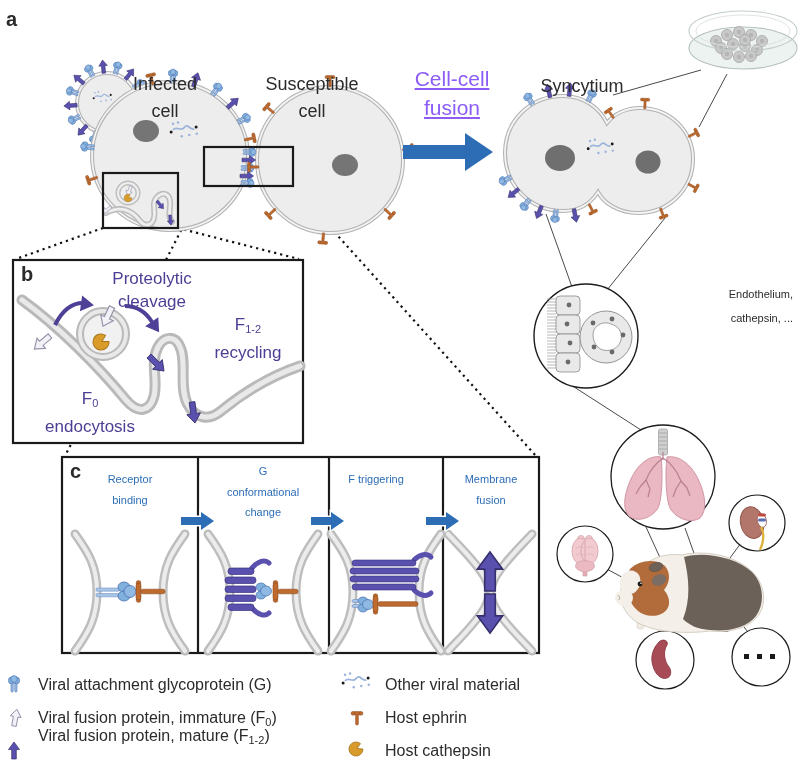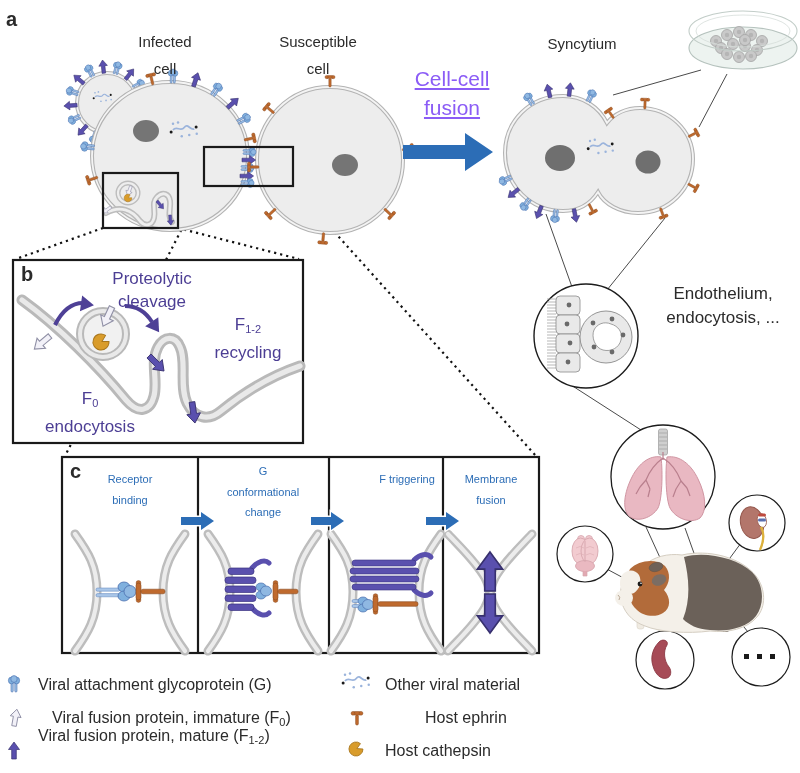--- a/index.html
+++ b/index.html
@@ -1,26 +1,26 @@
 <!DOCTYPE html>
 <html><head>
 <meta charset="utf-8">
 <style>
   html,body{margin:0;padding:0;background:#ffffff;}
   #fig{position:relative;width:800px;height:773px;background:#ffffff;overflow:hidden;
        font-family:"Liberation Sans","DejaVu Sans",sans-serif;color:#2b2b2b;}
   #art{position:absolute;left:0;top:0;}
   .t{position:absolute;text-align:center;}
-  .big{font-size:15px;line-height:27px;}
+  .big{font-size:18px;line-height:27px;margin-top:43px;}
   .lblA{font-size:20px;font-weight:bold;}
   .blueL{font-size:21px;line-height:29px;color:#8b5cf6;text-decoration:underline;}
   .purpleM{font-size:17px;line-height:23px;color:#4c3e94;}
   .blueS{font-size:11px;line-height:20.5px;color:#2c6db6;}
   .leg{font-size:16px;line-height:20px;text-align:left;}
-  .tis{font-size:17px;line-height:24px;text-align:center;}
+  .tis{font-size:11px;line-height:24px;text-align:right;}
   .sub{font-size:11px;vertical-align:-3px;}
   
   .cell1{fill:#ededed;stroke:#b3b3b3;stroke-width:4;}
   .cell2{fill:none;stroke:#f4f4f4;stroke-width:1.8;}
   .mb1{stroke:#bdbdbd;stroke-width:9;fill:none;stroke-linecap:round;}
   .mb2{stroke:#ececec;stroke-width:4.2;fill:none;stroke-linecap:round;}
   .mB1{stroke:#b9b9b9;stroke-width:11;fill:none;stroke-linecap:round;}
   .mB2{stroke:#e9e9e9;stroke-width:5.2;fill:none;stroke-linecap:round;}
   .mS1{stroke:#bdbdbd;stroke-width:6;fill:none;stroke-linecap:round;}
   .mS2{stroke:#eeeeee;stroke-width:2.8;fill:none;stroke-linecap:round;}
@@ -418,32 +418,32 @@
     <use href="#cat" transform="translate(356,749) rotate(-25)"></use>
   </g>
 </svg>
 
 <div class="t lblA" style="left:6px;top:8px;">a</div>
 
 <div class="t big" style="left:105px;top:28px;width:120px;">
   <div>Infected</div>
       <div>cell</div>
 </div>
-<div class="t big" style="left:255px;top:28px;width:126px;">
+<div class="t big" style="left:249px;top:28px;width:126px;">
   <div>Susceptible</div>
       <div>cell</div>
 </div>
 <div class="t blueL" style="left:398px;top:64px;width:108px;">
   <div>Cell-cell</div>
       <div>fusion</div>
 </div>
 <div class="t big" style="left:520px;top:30px;width:124px;">Syncytium</div>
 <div class="t tis" style="left:653px;top:282px;width:140px;">
   <div>Endothelium,</div>
-      <div>endocytosis, ...</div>
+      <div>cathepsin, ...</div>
 </div>
 
 <div class="t lblA" style="left:21px;top:263px;">b</div>
 <div class="t purpleM" style="left:88px;top:267px;width:128px;">
   <div>Proteolytic</div>
       <div>cleavage</div>
 </div>
 <div class="t purpleM" style="left:196px;top:313px;width:104px;">
   <div><span>F</span><span class="sub">1-2</span></div>
   <div>recycling</div>
@@ -456,32 +456,32 @@
 <div class="t lblA" style="left:70px;top:460px;">c</div>
 <div class="t blueS" style="left:72px;top:469px;width:116px;">
   <div>Receptor</div>
       <div>binding</div>
 </div>
 <div class="t blueS" style="left:200px;top:461px;width:126px;">
   <div>G</div>
       <div>conformational</div>
       <div>change</div>
 </div>
-<div class="t blueS" style="left:332px;top:469px;width:88px;padding-left:31px;">
+<div class="t blueS" style="left:332px;top:469px;width:88px;">
   <div>F triggering</div>
 </div>
 <div class="t blueS" style="left:446px;top:469px;width:90px;">
   <div>Membrane</div>
       <div>fusion</div>
 </div>
 
 <div class="t leg" style="left:38px;top:675px;width:320px;">Viral attachment glycoprotein (G)</div>
-<div class="t leg" style="left:52px;top:708px;width:320px;">
+<div class="t leg" style="left:38px;top:708px;width:320px;">
   <span>Viral fusion protein, immature (F</span><span class="sub">0</span><span>)</span>
 </div>
 <div class="t leg" style="left:38px;top:726px;width:320px;">
   <span>Viral fusion protein, mature (F</span><span class="sub">1-2</span><span>)</span>
 </div>
 <div class="t leg" style="left:385px;top:675px;width:200px;">Other viral material</div>
-<div class="t leg" style="left:385px;top:708px;width:200px;margin-left:40px;">Host ephrin</div>
+<div class="t leg" style="left:385px;top:708px;width:200px;">Host ephrin</div>
 <div class="t leg" style="left:385px;top:741px;width:200px;">Host cathepsin</div>
 
 </div>
 
 </body></html>

